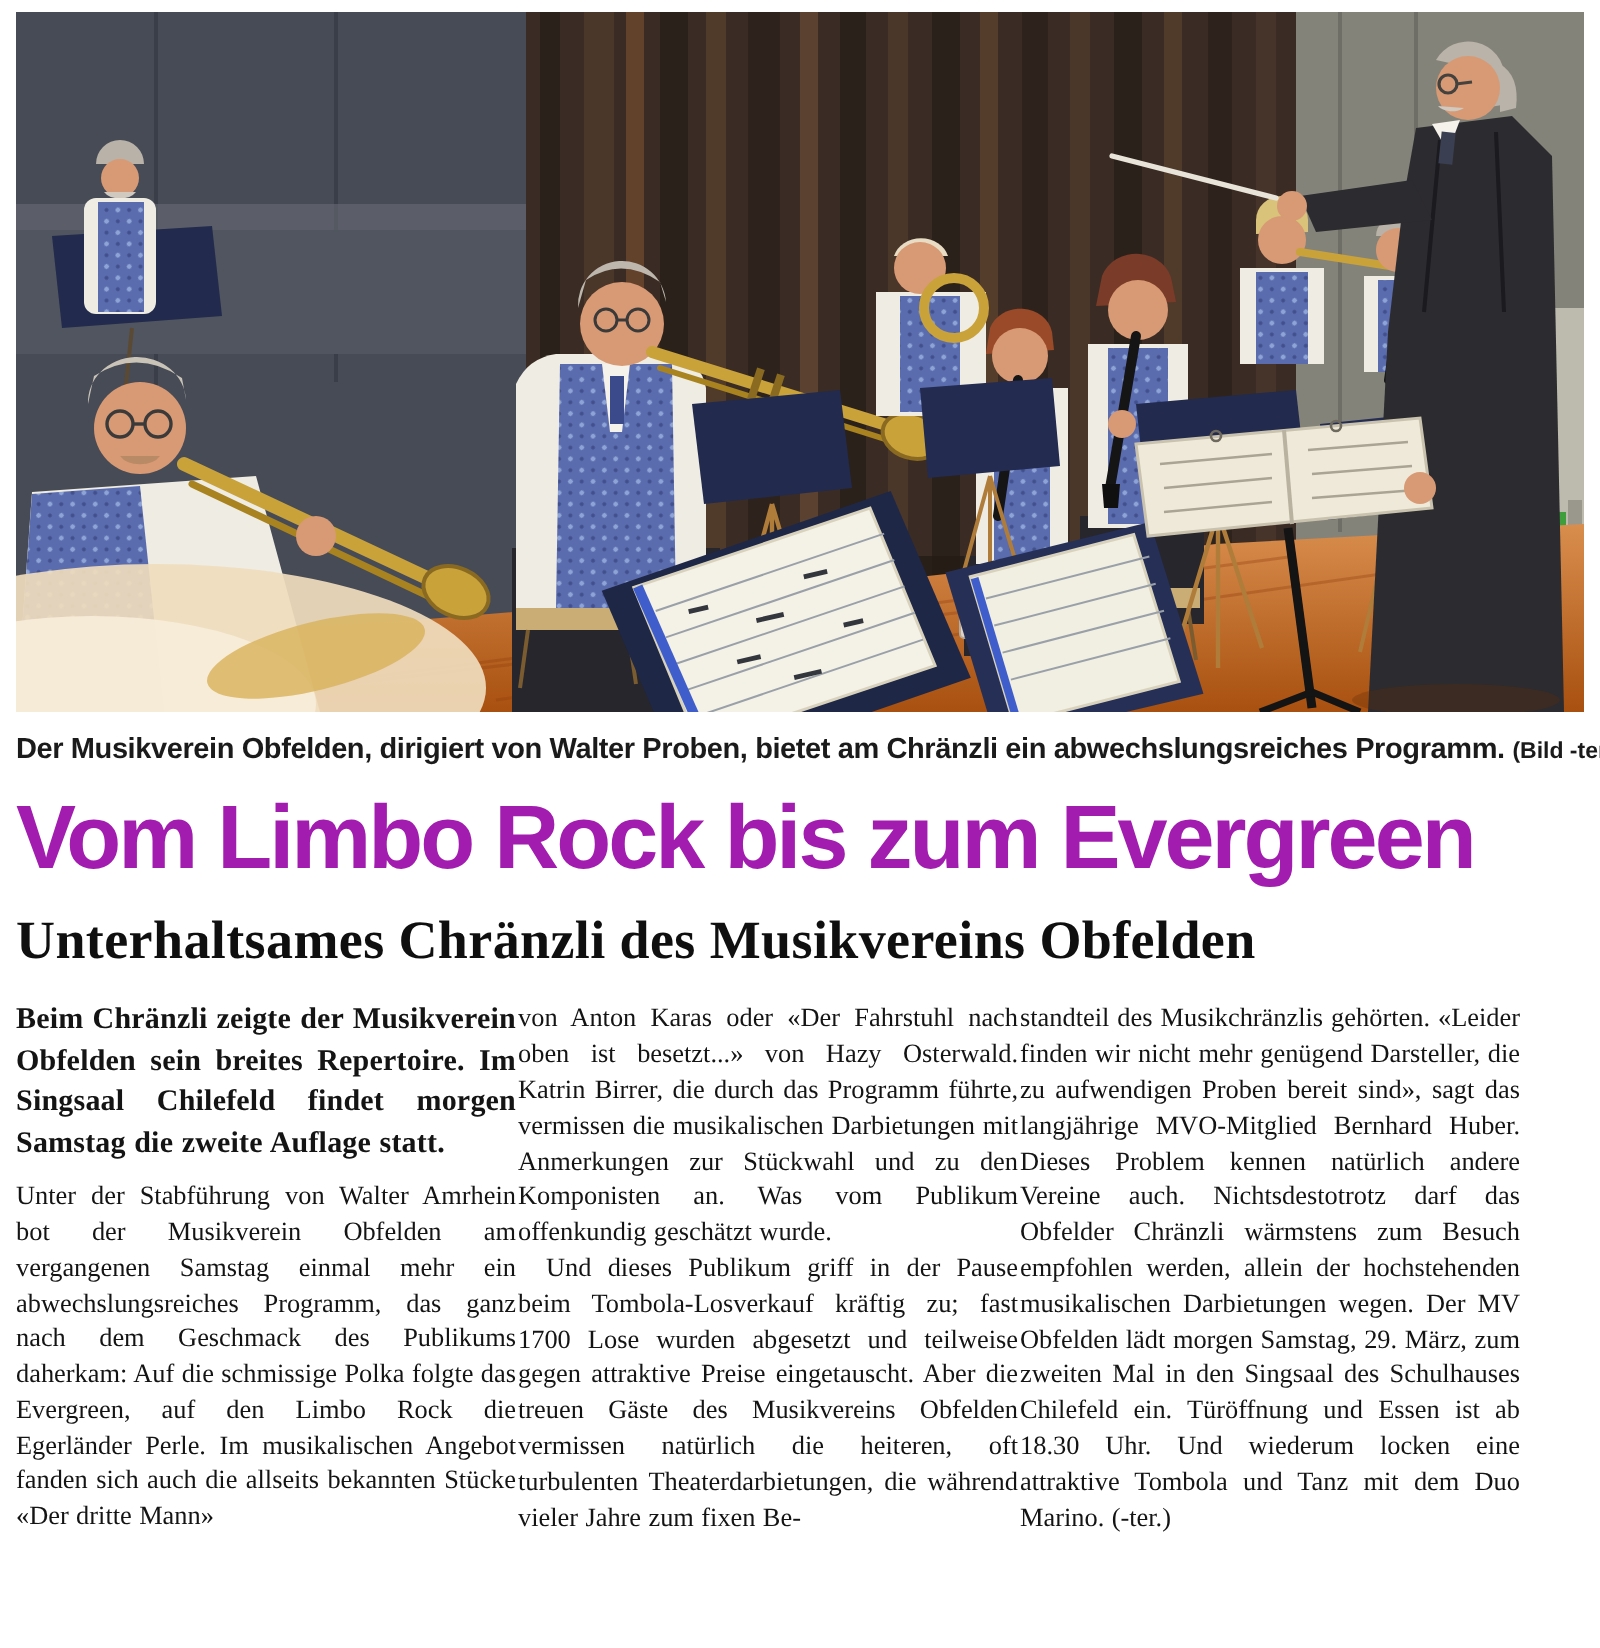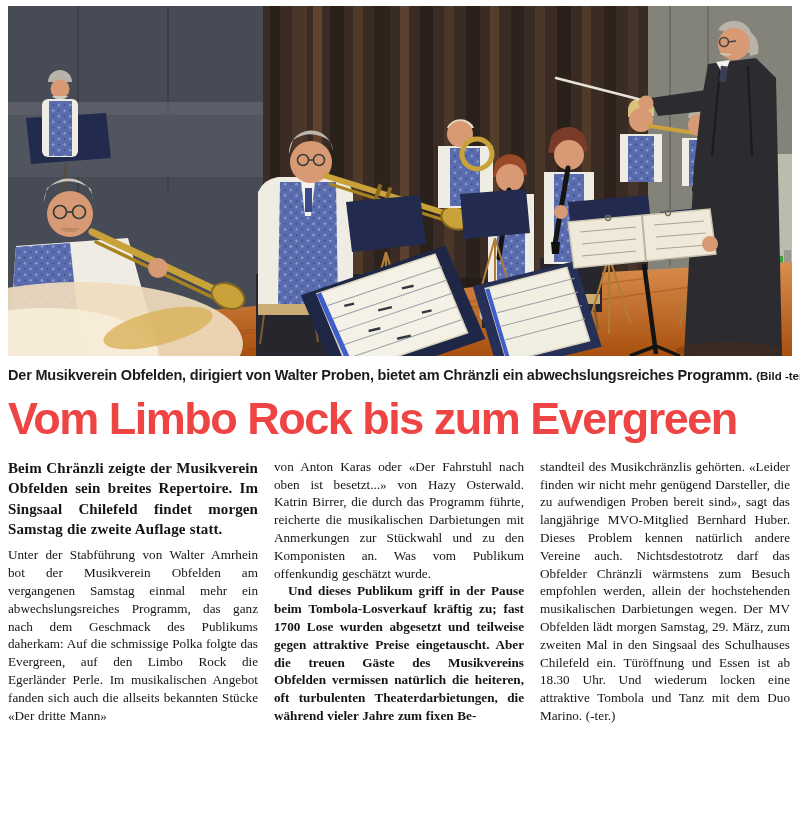--- a/index.html
+++ b/index.html
@@ -13,39 +13,39 @@
   .caption{
     margin:11px 0 0 0;
     font-family:"Liberation Sans", sans-serif;
     font-size:14.5px;font-weight:700;letter-spacing:-0.2px;color:#1b1b1b;
     white-space:nowrap;
   }
   .caption .credit{font-size:11.5px;font-weight:700;letter-spacing:0;}
   h1.headline{
     margin:13px 0 0 0;
     font-family:"Liberation Sans", sans-serif;
-    font-size:45px;line-height:1.04;font-weight:700;letter-spacing:-1.5px;color:#ef4444;
+    font-size:45px;line-height:1.04;font-weight:700;letter-spacing:-1.5px;color:#a21caf;
     white-space:nowrap;
   }
   h2.subheadline{
     margin:13px 0 0 0;
     font-family:"Liberation Serif", serif;
     font-size:27px;line-height:1.1;font-weight:600;color:#0f0f0f;letter-spacing:0.2px;
   }
-  .columns{display:flex;gap:16px;margin-top:15px;}
+  .columns{display:flex;gap:1px;margin-top:15px;}
   .col{
     width:250px;flex:0 0 250px;
     text-align:justify;font-size:13.2px;line-height:17.8px;
     hyphens:auto;-webkit-hyphens:auto;word-spacing:0.4px;
   }
   .col p{margin:0;}
   .col p.lead{
     font-weight:700;font-size:15px;line-height:20.4px;margin-bottom:7px;letter-spacing:0.1px;
   }
-  .col p.indent{text-indent:14px;font-weight:bold;}
+  .col p.indent{text-indent:14px;}
   .inline-credit{}
 </style>
 </head>
 <body>
 
 <div class="page">
 
   <div class="photo-wrap">
     <svg width="784" height="350" viewBox="0 0 784 350" xmlns="http://www.w3.org/2000/svg">
       <defs>
@@ -262,28 +262,29 @@
         <line x1="636" y1="258" x2="648" y2="348" stroke="#141414" stroke-width="4.5"></line>
         <path d="M648,340 L622,350 M648,340 L672,350" stroke="#141414" stroke-width="3.5" fill="none"></path>
         <ellipse cx="720" cy="344" rx="52" ry="8" fill="#5f2a08" opacity="0.3"></ellipse>
       </g>
     </svg>
   </div>
 
   <p class="caption"><span>Der Musikverein Obfelden, dirigiert von Walter Proben, bietet am Chränzli ein abwechslungsreiches Programm.</span> <span class="credit">(Bild -ter.)</span></p>
 
   <h1 class="headline">Vom Limbo Rock bis zum Evergreen</h1>
+  <h2 class="subheadline">Unterhaltsames Chränzli des Musikvereins Obfelden</h2>
 
   <div class="columns">
     <div class="col">
       <p class="lead">Beim Chränzli zeigte der Musikverein Obfelden sein breites Repertoire. Im Singsaal Chilefeld findet morgen Samstag die zweite Auflage statt.</p>
       <p>Unter der Stabführung von Walter Amrhein bot der Musikverein Obfelden am vergangenen Samstag einmal mehr ein abwechslungsreiches Programm, das ganz nach dem Geschmack des Publikums daherkam: Auf die schmissige Polka folgte das Evergreen, auf den Limbo Rock die Egerländer Perle. Im musikalischen Angebot fanden sich auch die allseits bekannten Stücke «Der dritte Mann»</p>
     </div>
     <div class="col">
-      <p>von Anton Karas oder «Der Fahrstuhl nach oben ist besetzt...» von Hazy Osterwald. Katrin Birrer, die durch das Programm führte, reicherte die musikalischen Darbietungen mit Anmerkungen zur Stückwahl und zu den Komponisten an. Was vom Publikum offenkundig geschätzt wurde.</p>
+      <p>von Anton Karas oder «Der Fahrstuhl nach oben ist besetzt...» von Hazy Osterwald. Katrin Birrer, die durch das Programm führte, vermissen die musikalischen Darbietungen mit Anmerkungen zur Stückwahl und zu den Komponisten an. Was vom Publikum offenkundig geschätzt wurde.</p>
       <p class="indent">Und dieses Publikum griff in der Pause beim Tombola-Losverkauf kräftig zu; fast 1700 Lose wurden abgesetzt und teilweise gegen attraktive Preise eingetauscht. Aber die treuen Gäste des Musikvereins Obfelden vermissen natürlich die heiteren, oft turbulenten Theaterdarbietungen, die während vieler Jahre zum fixen Be-</p>
     </div>
     <div class="col">
       <p><span>standteil des Musikchränzlis gehörten. «Leider finden wir nicht mehr genügend Darsteller, die zu aufwendigen Proben bereit sind», sagt das langjährige MVO-Mitglied Bernhard Huber. Dieses Problem kennen natürlich andere Vereine auch. Nichtsdestotrotz darf das Obfelder Chränzli wärmstens zum Besuch empfohlen werden, allein der hochstehenden musikalischen Darbietungen wegen. Der MV Obfelden lädt morgen Samstag, 29. März, zum zweiten Mal in den Singsaal des Schulhauses Chilefeld ein. Türöffnung und Essen ist ab 18.30 Uhr. Und wiederum locken eine attraktive Tombola und Tanz mit dem Duo Marino. </span><span class="inline-credit">(-ter.)</span></p>
     </div>
   </div>
 
 </div>
 
 </body></html>

